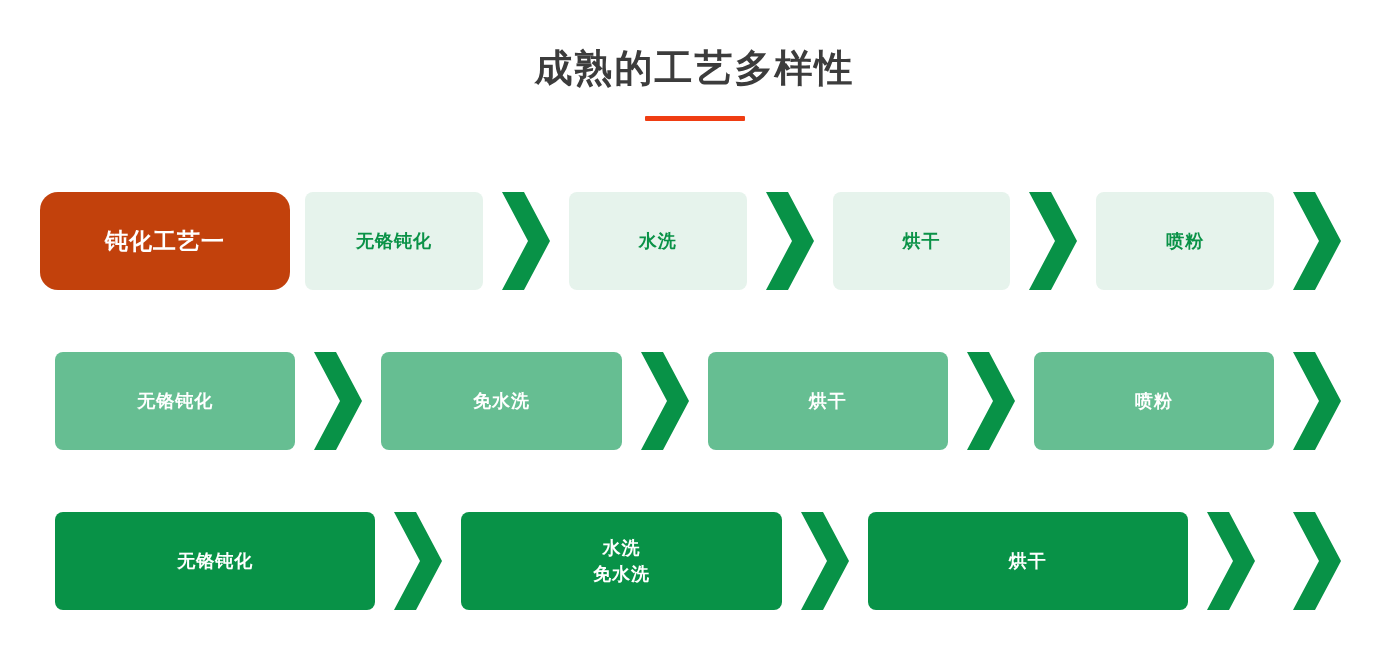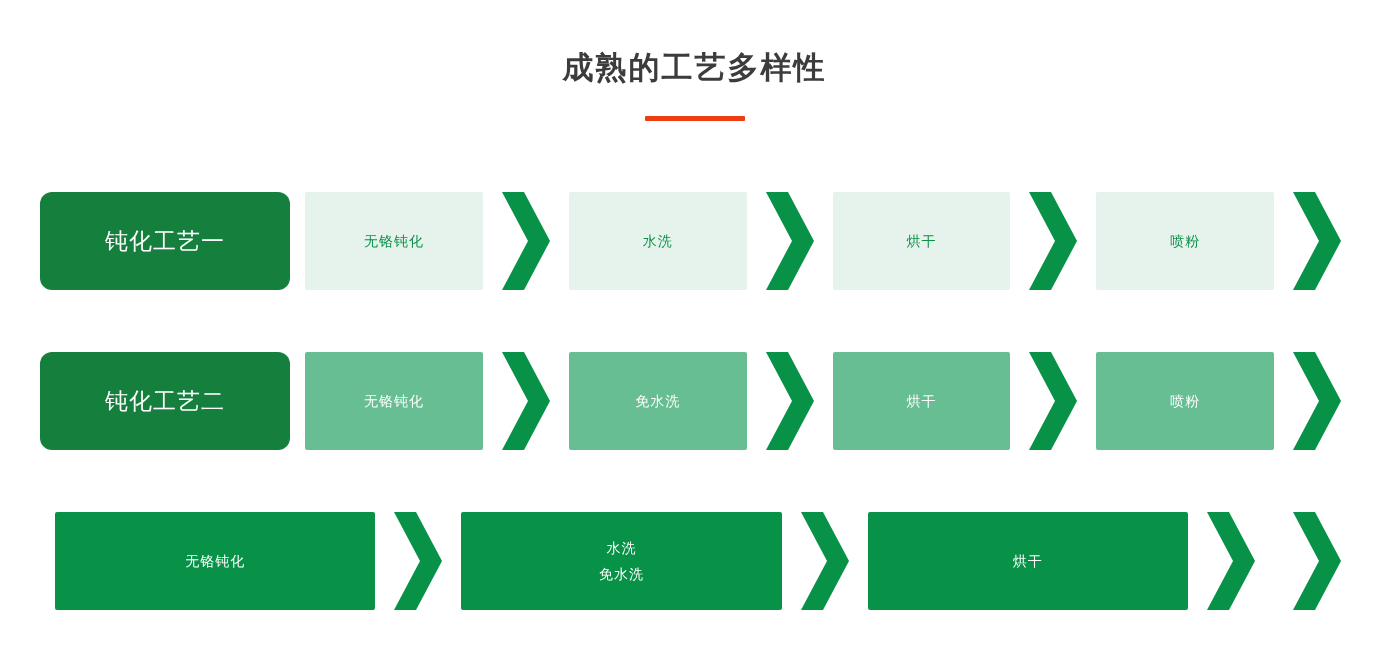--- a/index.html
+++ b/index.html
@@ -19,21 +19,21 @@
     height: 672px;
     box-sizing: border-box;
   }
 
   
   .header {
     padding-top: 42px;
     text-align: center;
   }
   .page-title {
-    font-size: 31px;
+    font-size: 38px;
     font-weight: bold;
     color: #3c3c3c;
     letter-spacing: 2px;
     line-height: 52px;
     margin: 0;
   }
   .title-accent {
     width: 100px;
     height: 5px;
     background: #ef3d12;
@@ -54,51 +54,51 @@
     height: 98px;
     margin-bottom: 62px;
   }
   .flow-row:last-child {
     margin-bottom: 0;
   }
 
   .row-label {
     width: 250px;
     flex: 0 0 250px;
-    border-radius: 12px;
-    background: #15803d;
+    border-radius: 18px;
+    background: #c2410c;
     color: #ffffff;
     font-size: 23px;
-    font-weight: normal;
+    font-weight: bold;
     letter-spacing: 1px;
     display: flex;
     align-items: center;
     justify-content: center;
     box-sizing: border-box;
   }
 
   .spacer-after-label {
     flex: 0 0 15px;
   }
 
   .step-group {
     display: flex;
     align-items: stretch;
     flex: 1 1 auto;
   }
 
   .step-box {
     flex: 1 1 0;
-    border-radius: 2px;
+    border-radius: 8px;
     display: flex;
     align-items: center;
     justify-content: center;
     text-align: center;
-    font-size: 14px;
-    font-weight: normal;
+    font-size: 18px;
+    font-weight: bold;
     letter-spacing: 1px;
     line-height: 26px;
     box-sizing: border-box;
     white-space: pre-line;
   }
 
   
   .tone-light .step-box { background: #e6f3ec; color: #0a9247; }
   .tone-mid   .step-box { background: #66be92; color: #ffffff; }
   .tone-dark  .step-box { background: #089247; color: #ffffff; }
@@ -148,21 +148,20 @@
           </div>
           <div class="step-box">喷粉</div>
           <div class="chevron-cell">
             <svg width="56" height="98" viewBox="0 0 56 98">
               <path d="M4 0 H26 L52 49 L26 98 H4 L30 49 Z" fill="#089247"></path>
             </svg>
           </div>
         </div>
       </div>
       <div class="flow-row tone-mid">
-        <div class="row-label">钝化工艺二</div>
         <div class="spacer-after-label"></div>
         <div class="step-group">
           <div class="step-box">无铬钝化</div>
           <div class="chevron-cell">
             <svg width="56" height="98" viewBox="0 0 56 98">
               <path d="M4 0 H26 L52 49 L26 98 H4 L30 49 Z" fill="#089247"></path>
             </svg>
           </div>
           <div class="step-box">免水洗</div>
           <div class="chevron-cell">

